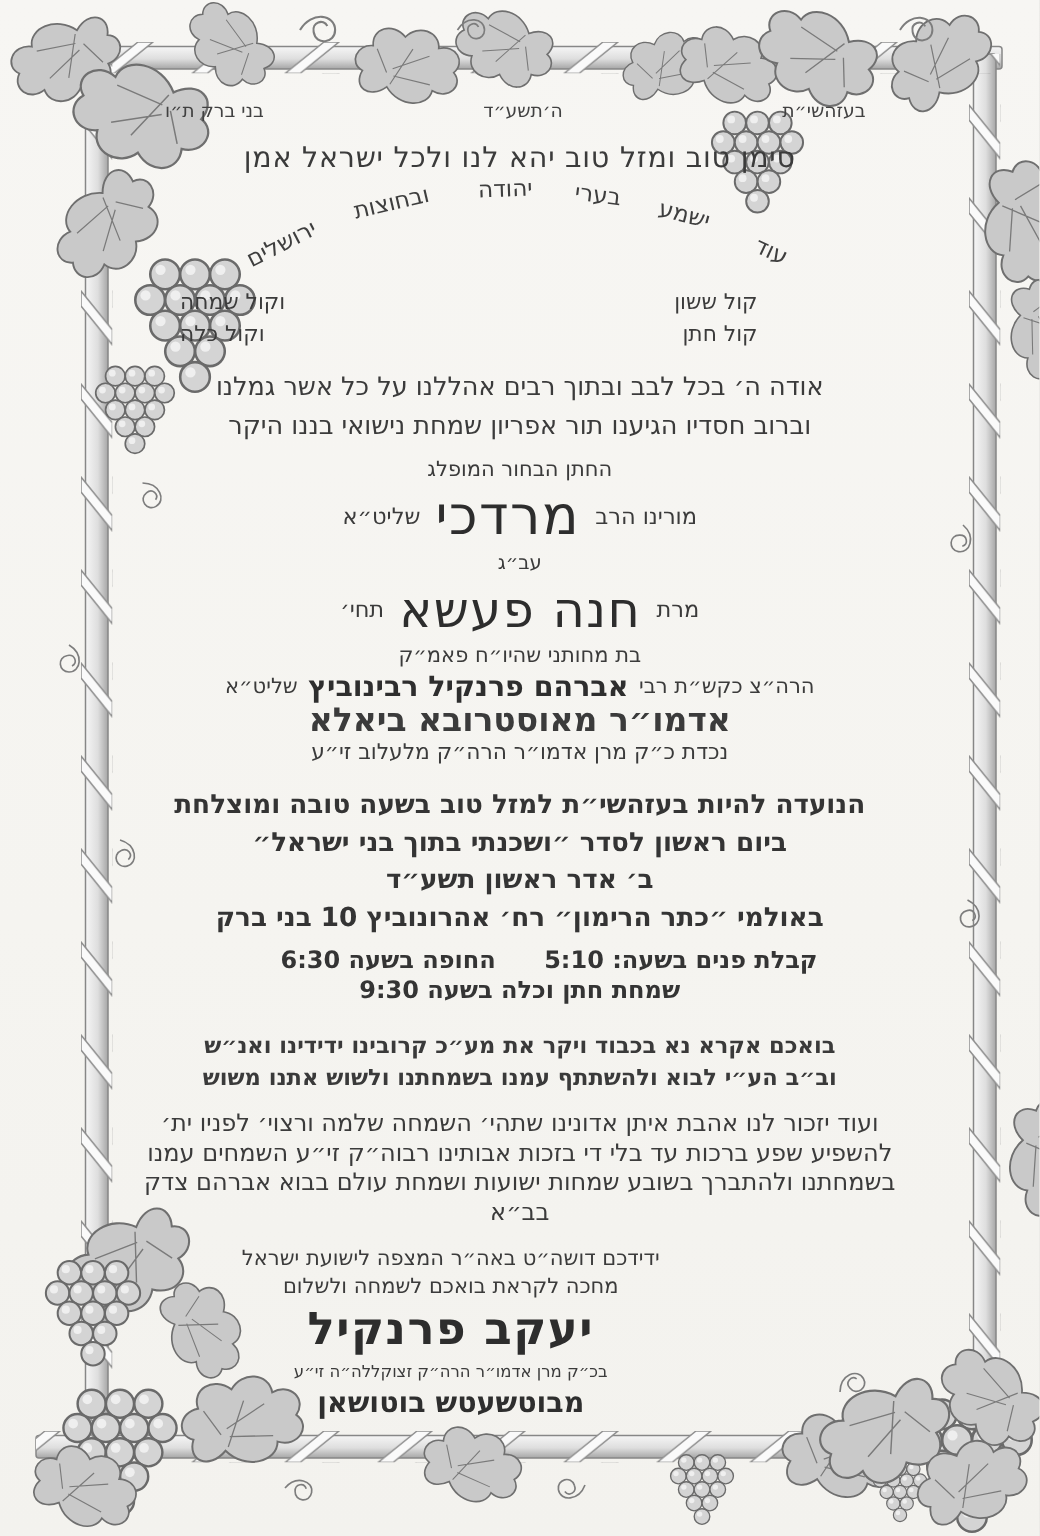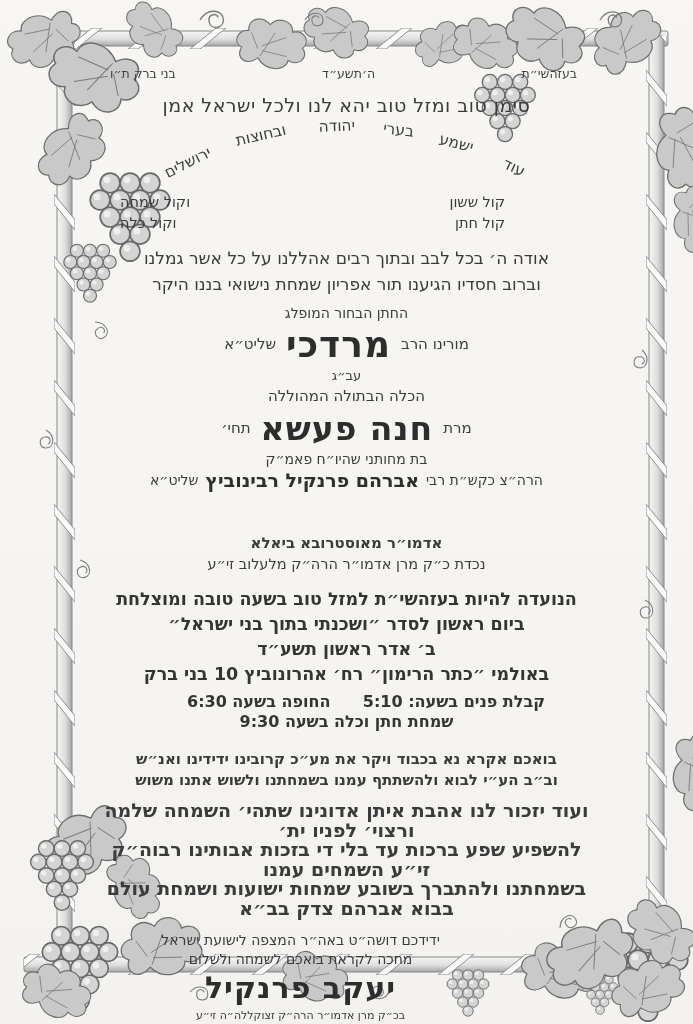--- a/index.html
+++ b/index.html
@@ -18,35 +18,35 @@
   .row{display:flex;justify-content:space-between;align-items:baseline;}
   .hdr{padding:0 21px 0 15px;font-size:12.5px;margin-top:6px;color:#414141;}
   .siman{font-size:19px;margin-top:13px;letter-spacing:.5px;}
   .arcsvg{display:block;margin:0 auto;}
   .arcsvg text{font-family:"DejaVu Sans",sans-serif;font-size:15.5px;fill:#3e3e3e;text-anchor:middle;}
   .kol-row{padding:0 93px 0 25px;font-size:14.5px;line-height:21px;}
   .ode{margin-top:11px;font-size:17px;line-height:26px;}
   .intro{margin-top:7px;font-size:14px;line-height:18px;}
   .nameline{display:flex;justify-content:center;align-items:center;gap:10px;height:44px;}
   .nameline .small{font-size:15px;}
-  .bigname{font-size:36px;font-weight:bold;color:#2d2d2d;letter-spacing:1px;}
+  .bigname{font-size:36px;font-weight:normal;color:#2d2d2d;letter-spacing:1px;}
   .bigname.bride{font-size:33px;}
   .avg{font-size:13px;line-height:16px;margin-top:2px;}
   .bride-intro{font-size:15px;line-height:19px;margin-top:3px;}
   .batline{font-size:14px;line-height:18px;}
   .fatherline{display:flex;justify-content:center;align-items:center;gap:7px;line-height:24px;}
   .fatherline .small{font-size:14px;}
   .fathername{font-size:19px;font-weight:bold;color:#2e2e2e;}
-  .fathertitle{font-size:15px;font-weight:bold;line-height:22px;margin-top:40px;}
+  .fathertitle{font-size:22px;font-weight:bold;line-height:22px;}
   .lineage{font-size:14.5px;line-height:21px;}
   .event{margin-top:12px;font-size:17.5px;font-weight:bold;line-height:25px;color:#343434;}
   .times{margin-top:5px;padding:0 53px 0 92px;font-size:16px;font-weight:bold;line-height:20px;color:#343434;}
   .times2{font-size:16px;font-weight:bold;line-height:20px;color:#343434;}
   .invite{margin-top:17px;font-size:15px;font-weight:bold;line-height:21px;color:#3a3a3a;}
-  .bless{margin-top:10px;font-size:19px;line-height:19.5px;font-weight:bold;}
+  .bless{margin-top:10px;font-size:16px;line-height:19.5px;}
   .sig{margin-top:13px;transform:translateX(-46px);}
   .sig .l1,.sig .l2{font-size:14px;line-height:19px;}
   .signame{font-size:30px;font-weight:bold;color:#2d2d2d;line-height:38px;letter-spacing:1px;}
   .siglineage{font-size:11px;line-height:17px;}
   .sigdynasty{font-size:19px;font-weight:bold;color:#2e2e2e;line-height:24px;}
 </style>
 </head>
 <body>
 
 <div class="page">
@@ -216,21 +216,20 @@
     <div class="intro">החתן הבחור המופלג</div>
 
     <div class="nameline">
       <span class="small">מורינו הרב</span>
       <span class="bigname">מרדכי</span>
       <span class="small">שליט״א</span>
     </div>
 
     <div class="avg">עב״ג</div>
 
-    <div class="bride-intro">הכלה הבתולה המהוללה</div>
 
     <div class="nameline">
       <span class="small">מרת</span>
       <span class="bigname bride">חנה פעשא</span>
       <span class="small">תחי׳</span>
     </div>
 
     <div class="batline">בת מחותני שהיו״ח פאמ״ק</div>
 
     <div class="fatherline">

